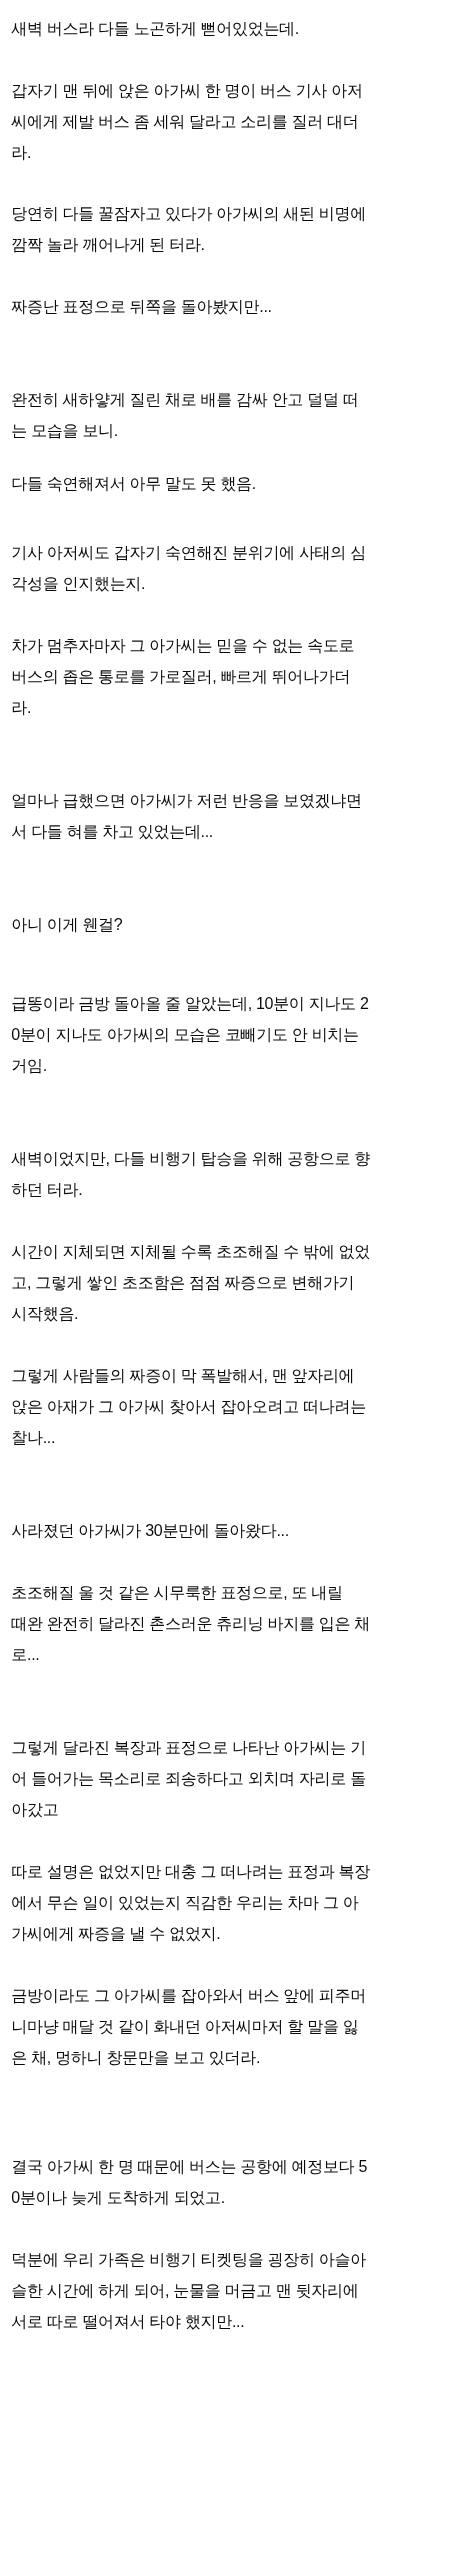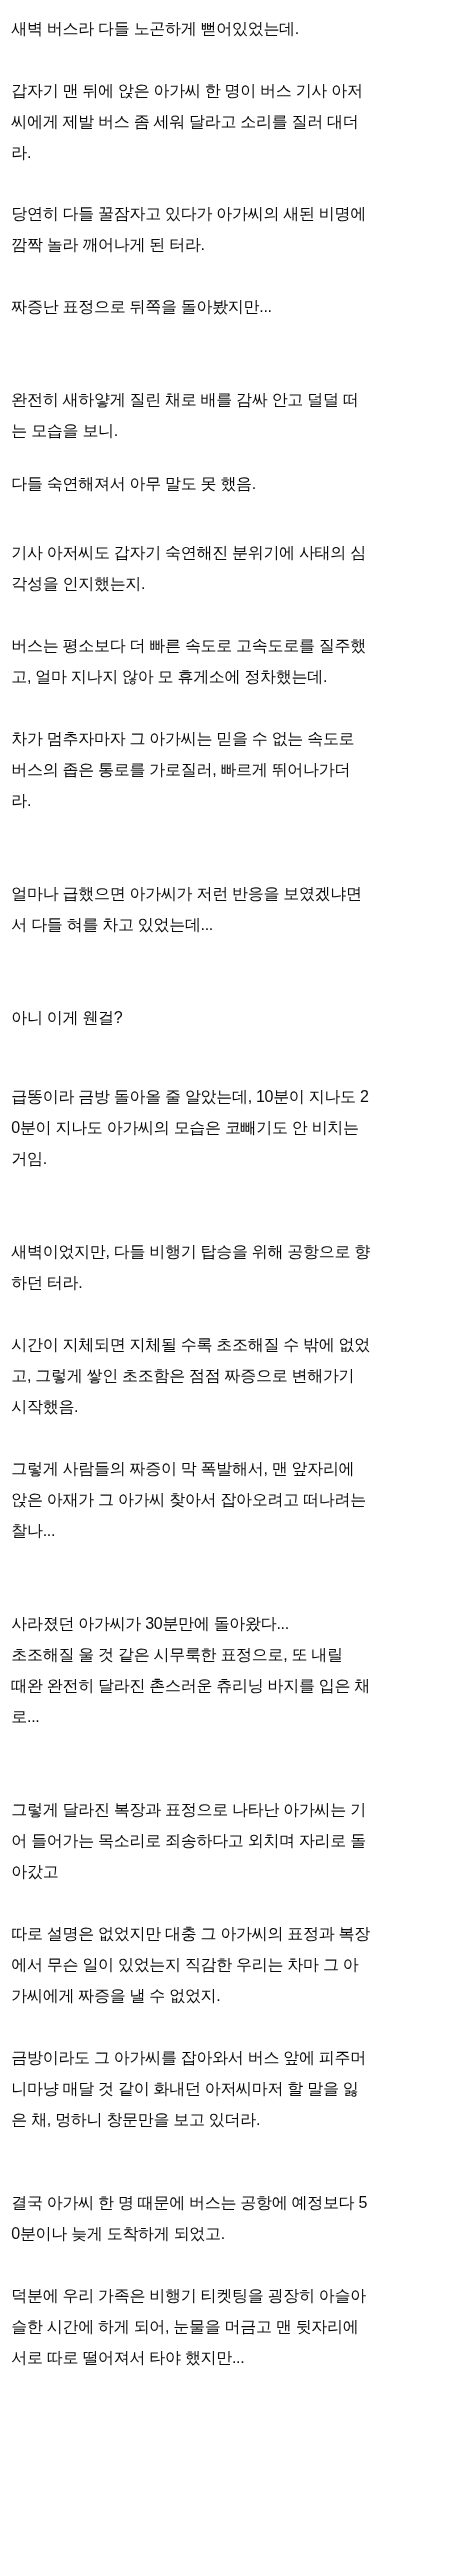--- a/index.html
+++ b/index.html
@@ -42,50 +42,48 @@
 씨에게 제발 버스 좀 세워 달라고 소리를 질러 대더
 라.</p>
       <p class="para" style="margin-bottom: 31px; margin-top: 23px;">당연히 다들 꿀잠자고 있다가 아가씨의 새된 비명에
 깜짝 놀라 깨어나게 된 터라.</p>
       <p class="para" style="margin-bottom: 62px;">짜증난 표정으로 뒤쪽을 돌아봤지만...</p>
       <p class="para" style="margin-bottom: 22px;">완전히 새하얗게 질린 채로 배를 감싸 안고 덜덜 떠
 는 모습을 보니.</p>
       <p class="para" style="margin-bottom: 38px;">다들 숙연해져서 아무 말도 못 했음.</p>
       <p class="para" style="margin-bottom: 31px;">기사 아저씨도 갑자기 숙연해진 분위기에 사태의 심
 각성을 인지했는지.</p>
-      <p class="para" style="margin-bottom: 31px;">버스는 평소보다 더 빠른 속도로 고속도로를 질주했
-고, 얼마 지나지 않아 모 휴게소에 정차했는데.</p>
       <p class="para" style="margin-bottom: 62px;">차가 멈추자마자 그 아가씨는 믿을 수 없는 속도로
 버스의 좁은 통로를 가로질러, 빠르게 뛰어나가더
 라.</p>
       <p class="para" style="margin-bottom: 62px;">얼마나 급했으면 아가씨가 저런 반응을 보였겠냐면
 서 다들 혀를 차고 있었는데...</p>
       <p class="para" style="margin-bottom: 48px;">아니 이게 웬걸?</p>
       <p class="para" style="margin-bottom: 62px;">급똥이라 금방 돌아올 줄 알았는데, 10분이 지나도 2
 0분이 지나도 아가씨의 모습은 코빼기도 안 비치는
 거임.</p>
       <p class="para" style="margin-bottom: 31px;">새벽이었지만, 다들 비행기 탑승을 위해 공항으로 향
 하던 터라.</p>
       <p class="para" style="margin-bottom: 31px;">시간이 지체되면 지체될 수록 초조해질 수 밖에 없었
 고, 그렇게 쌓인 초조함은 점점 짜증으로 변해가기
 시작했음.</p>
       <p class="para" style="margin-bottom: 62px;">그렇게 사람들의 짜증이 막 폭발해서, 맨 앞자리에
 앉은 아재가 그 아가씨 찾아서 잡아오려고 떠나려는
 찰나...</p>
-      <p class="para" style="">사라졌던 아가씨가 30분만에 돌아왔다...</p>
+      <p class="para" style="margin-bottom: 31px;">사라졌던 아가씨가 30분만에 돌아왔다...</p>
       <p class="para" style="margin-bottom: 62px;">초조해질 울 것 같은 시무룩한 표정으로, 또 내릴
 때완 완전히 달라진 촌스러운 츄리닝 바지를 입은 채
 로...</p>
       <p class="para" style="margin-bottom: 31px;">그렇게 달라진 복장과 표정으로 나타난 아가씨는 기
 어 들어가는 목소리로 죄송하다고 외치며 자리로 돌
 아갔고</p>
-      <p class="para" style="margin-bottom: 31px;">따로 설명은 없었지만 대충 그 아가씨의 표정과 복장
+      <p class="para" style="margin-bottom: 31px;">따로 설명은 없었지만 대충 그 떠나려는 표정과 복장
 에서 무슨 일이 있었는지 직감한 우리는 차마 그 아
 가씨에게 짜증을 낼 수 없었지.</p>
-      <p class="para" style="margin-bottom: 52px;">금방이라도 그 아가씨를 잡아와서 버스 앞에 피주머
+      <p class="para" style="margin-bottom: 78px;">금방이라도 그 아가씨를 잡아와서 버스 앞에 피주머
 니마냥 매달 것 같이 화내던 아저씨마저 할 말을 잃
 은 채, 멍하니 창문만을 보고 있더라.</p>
       <p class="para" style="margin-bottom: 31px;">결국 아가씨 한 명 때문에 버스는 공항에 예정보다 5
 0분이나 늦게 도착하게 되었고.</p>
       <p class="para" style="margin-bottom: 31px;">덕분에 우리 가족은 비행기 티켓팅을 굉장히 아슬아
 슬한 시간에 하게 되어, 눈물을 머금고 맨 뒷자리에
 서로 따로 떨어져서 타야 했지만...</p>
     </div>
 </main>
 

